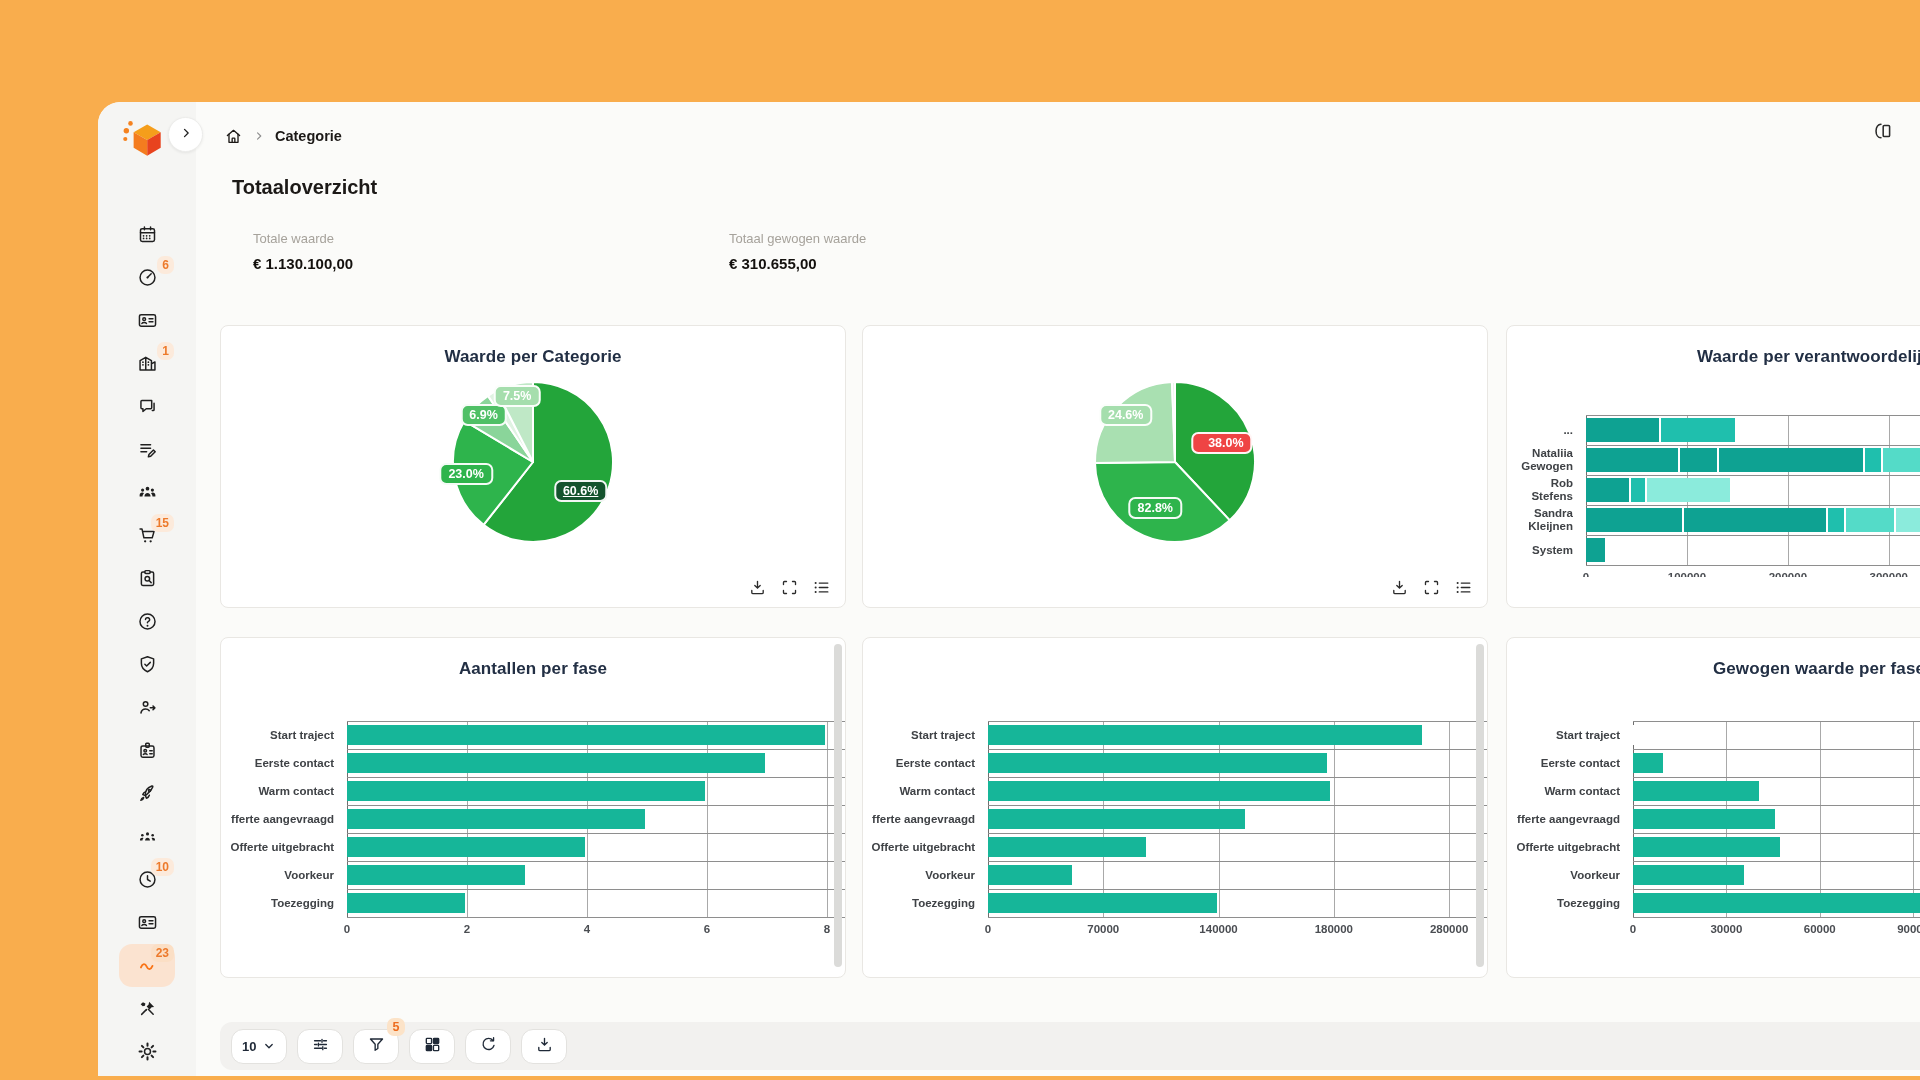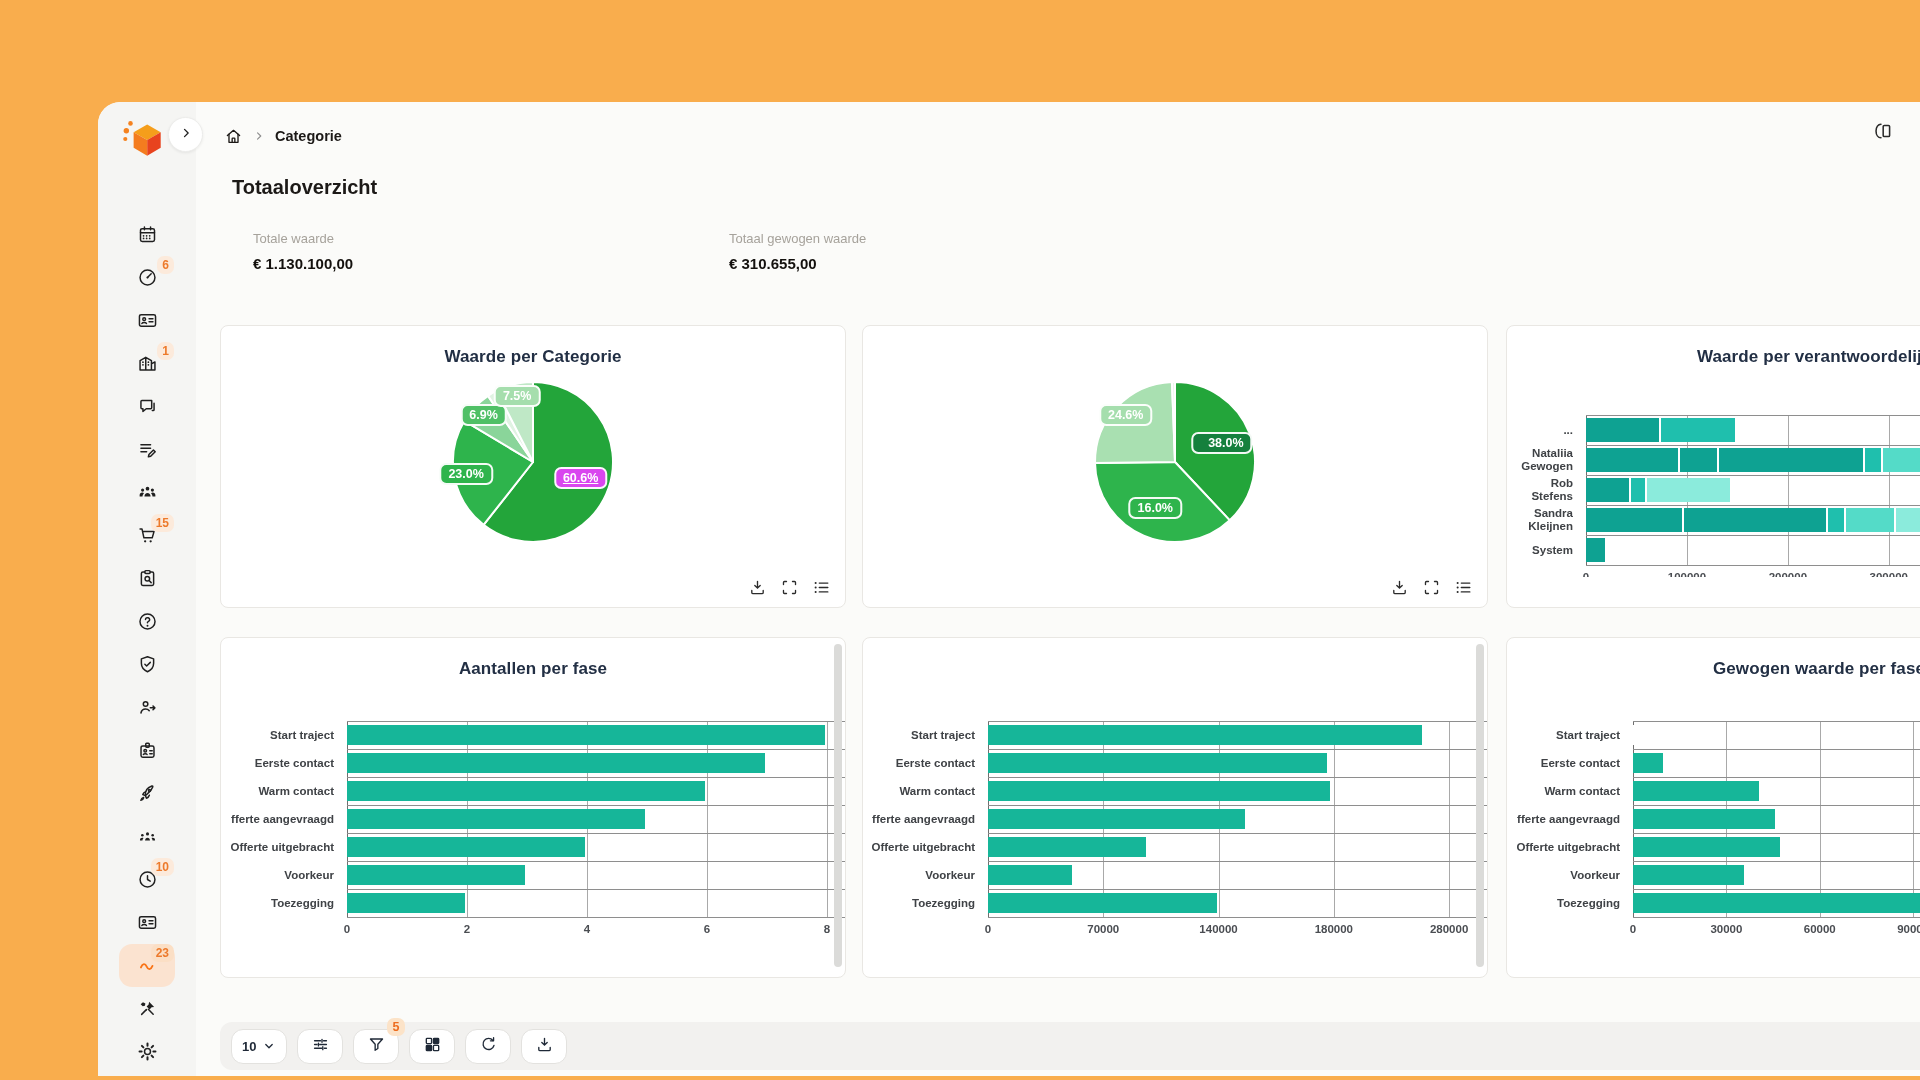--- a/index.html
+++ b/index.html
@@ -337,21 +337,21 @@
   <div class="card row1 c1">
     <div class="chart-title">Waarde per Categorie</div>
     <div class="pie-wrap">
         <svg width="210" height="182" viewBox="0 0 210 182">
           <path d="M105 90 L105.00 10.00 A80 80 0 1 1 55.57 152.90 Z" fill="#23A53A" stroke="#fff" stroke-width="2" stroke-linejoin="round"></path>
           <path d="M105 90 L55.57 152.90 A80 80 0 0 1 36.40 48.84 Z" fill="#2EB44C" stroke="#fff" stroke-width="2" stroke-linejoin="round"></path>
           <path d="M105 90 L36.40 48.84 A80 80 0 0 1 60.03 23.83 Z" fill="#8AD59A" stroke="#fff" stroke-width="2" stroke-linejoin="round"></path>
           <path d="M105 90 L60.03 23.83 A80 80 0 0 1 68.68 18.72 Z" fill="#E0F3E2" stroke="#fff" stroke-width="2" stroke-linejoin="round"></path>
           <path d="M105 90 L68.68 18.72 A80 80 0 0 1 105.00 10.00 Z" fill="#BFE8C6" stroke="#fff" stroke-width="2" stroke-linejoin="round"></path>
         </svg>
-        <div class="pie-pill" style="left: 152.631px; top: 106px; background: #d946ef; text-decoration: underline;">60.6%</div>
+        <div class="pie-pill" style="left: 152.631px; top: 119px; background: #14532d; text-decoration: underline;">60.6%</div>
         <div class="pie-pill" style="left: 38.1257px; top: 102.322px; background: rgb(46, 180, 76);">23.0%</div>
         <div class="pie-pill" style="left: 55.5766px; top: 43.2953px; background: rgb(79, 192, 102);">6.9%</div>
         <div class="pie-pill" style="left: 89.1257px; top: 23.8788px; background: rgb(165, 222, 173);">7.5%</div>
       </div>
     <div class="card-actions">
       <span><svg viewBox="0 0 24 24" fill="none" stroke="currentColor" stroke-width="1.7" stroke-linecap="round" stroke-linejoin="round">
             <path d="M12 4.2v8.6M8.6 9.4l3.4 3.4 3.4-3.4"></path>
             <path d="M4.8 15.8v2.4c0 .9.7 1.6 1.6 1.6h11.2c.9 0 1.6-.7 1.6-1.6v-2.4"></path>
           </svg></span>
       <span><svg viewBox="0 0 24 24" fill="none" stroke="currentColor" stroke-width="1.7" stroke-linecap="round" stroke-linejoin="round">
@@ -365,22 +365,22 @@
   </div>
 
   <div class="card row1 c2">
     <div class="pie-wrap">
         <svg width="210" height="182" viewBox="0 0 210 182">
           <path d="M105 90 L105.00 10.00 A80 80 0 0 1 159.76 148.32 Z" fill="#23A53A" stroke="#fff" stroke-width="2" stroke-linejoin="round"></path>
           <path d="M105 90 L159.76 148.32 A80 80 0 0 1 25.01 91.01 Z" fill="#2EB44C" stroke="#fff" stroke-width="2" stroke-linejoin="round"></path>
           <path d="M105 90 L25.01 91.01 A80 80 0 0 1 101.98 10.06 Z" fill="#A9E0B1" stroke="#fff" stroke-width="2" stroke-linejoin="round"></path>
           <path d="M105 90 L101.98 10.06 A80 80 0 0 1 105.00 10.00 Z" fill="#E8F6EA" stroke="#fff" stroke-width="2" stroke-linejoin="round"></path>
         </svg>
-        <div class="pie-pill" style="left: 151.861px; top: 71.4465px; background: #15803d; padding-left: 15px;">38.0%</div>
-        <div class="pie-pill" style="left: 85.2748px; top: 136.38px; background: rgb(46, 180, 76);">16.0%</div>
+        <div class="pie-pill" style="left: 151.861px; top: 71.4465px; background: #ef4444; padding-left: 15px;">38.0%</div>
+        <div class="pie-pill" style="left: 85.2748px; top: 136.38px; background: rgb(46, 180, 76);">82.8%</div>
         <div class="pie-pill" style="left: 55.7236px; top: 43.1403px; background: rgb(165, 222, 173);">24.6%</div>
       </div>
     <div class="card-actions">
       <span><svg viewBox="0 0 24 24" fill="none" stroke="currentColor" stroke-width="1.7" stroke-linecap="round" stroke-linejoin="round">
             <path d="M12 4.2v8.6M8.6 9.4l3.4 3.4 3.4-3.4"></path>
             <path d="M4.8 15.8v2.4c0 .9.7 1.6 1.6 1.6h11.2c.9 0 1.6-.7 1.6-1.6v-2.4"></path>
           </svg></span>
       <span><svg viewBox="0 0 24 24" fill="none" stroke="currentColor" stroke-width="1.7" stroke-linecap="round" stroke-linejoin="round">
             <path d="M8.2 4.4H5.6c-.7 0-1.2.5-1.2 1.2v2.6M15.8 4.4h2.6c.7 0 1.2.5 1.2 1.2v2.6M19.6 15.8v2.6c0 .7-.5 1.2-1.2 1.2h-2.6M4.4 15.8v2.6c0 .7.5 1.2 1.2 1.2h2.6"></path>
           </svg></span>

